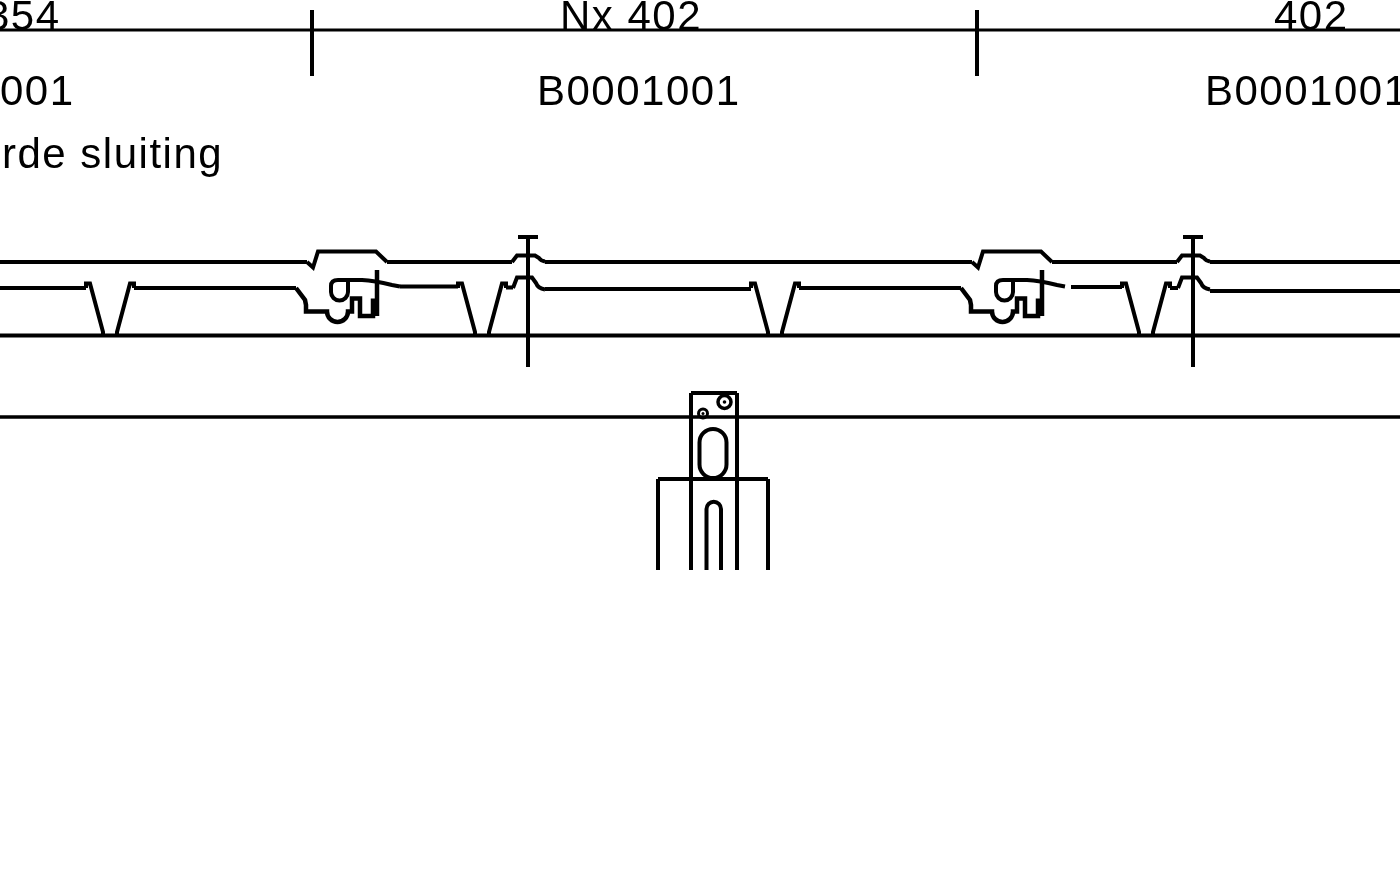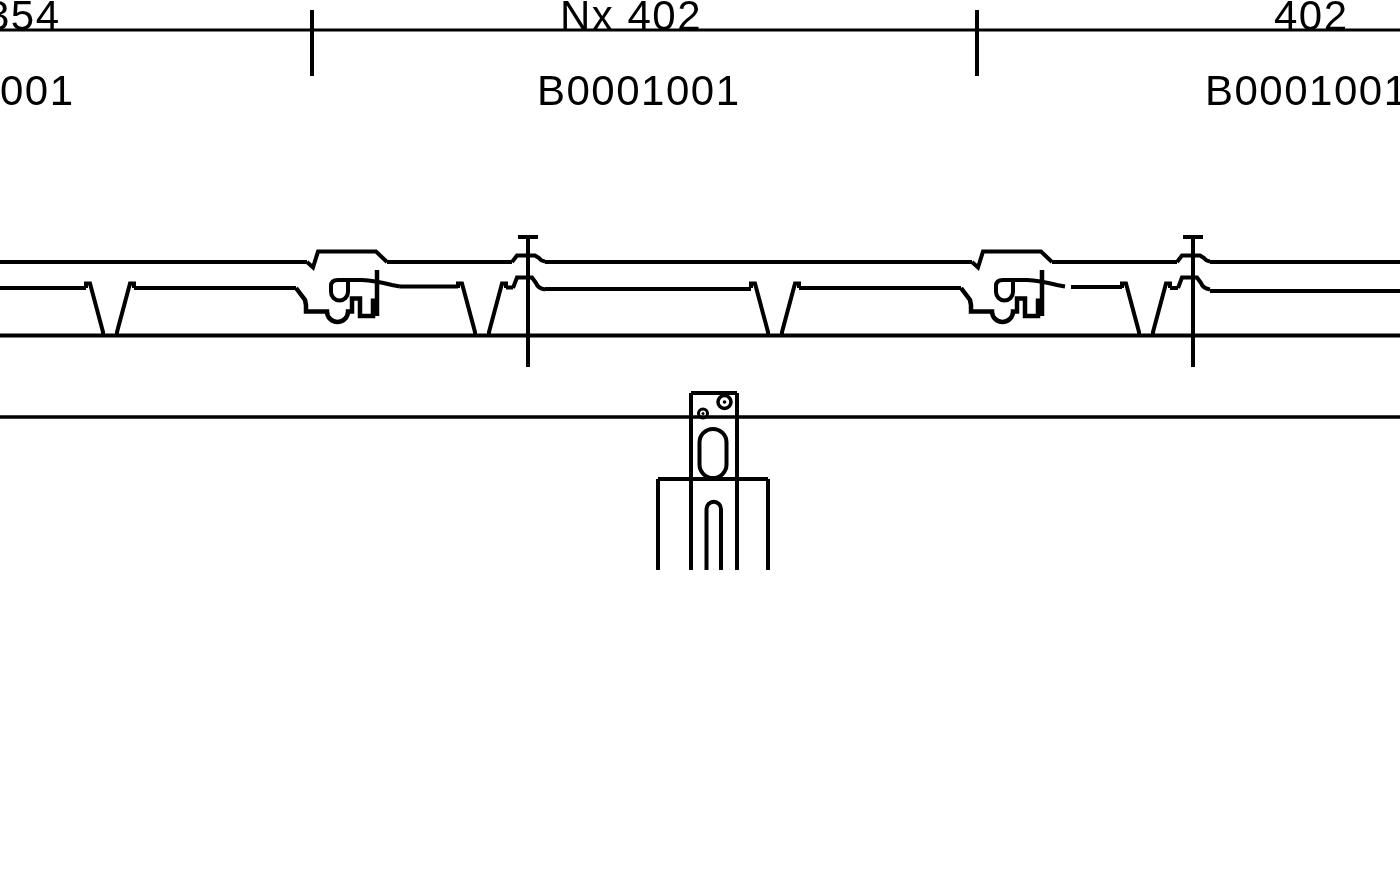--- a/index.html
+++ b/index.html
@@ -35,20 +35,21 @@
 <div id="canvas">
 
   <div class="label" style="left:-14px; top:-5px;">354</div>
   <div class="label" style="left:560px; top:-5px;">Nx 402</div>
   <div class="label" style="left:1274px; top:-5px;">402</div>
 
   <div class="label" style="left:-129px; top:70px;">B0001001</div>
   <div class="label" style="left:537px; top:70px;">B0001001</div>
   <div class="label" style="left:1205px; top:70px;">B0001001</div>
 
+  <div class="label" style="left:2px; top:133px;">rde sluiting</div>
 
   <svg id="drawing-svg" width="1400" height="875" viewBox="0 0 1400 875">
     <defs>
 
       <g id="joint" stroke="#000" fill="none">
         <path stroke-width="4" d="M -5,262 L 1,267.5 L 6,251.5 L 64,251.5 L 75,262"></path>
         <path stroke-width="4" d="M 88,286.5 L 80,285 Q 62,280.5 50,280 L 26,280 Q 19,280 19,286 L 19,292 A 8.5,8.5 0 0 0 36,292 L 36,281"></path>
         <path stroke-width="4.5" d="M -16,288 L -7,300 L -6,305 L -6,311.5 L 15,311.5 A 10.5,10.5 0 0 0 36,311.5 L 40,311.5 L 40,298.5 L 48,298.5 L 48,316 L 61,316 L 61,298.5"></path>
         <path stroke-width="4.5" d="M 65,270 L 65,316"></path>
       </g>

